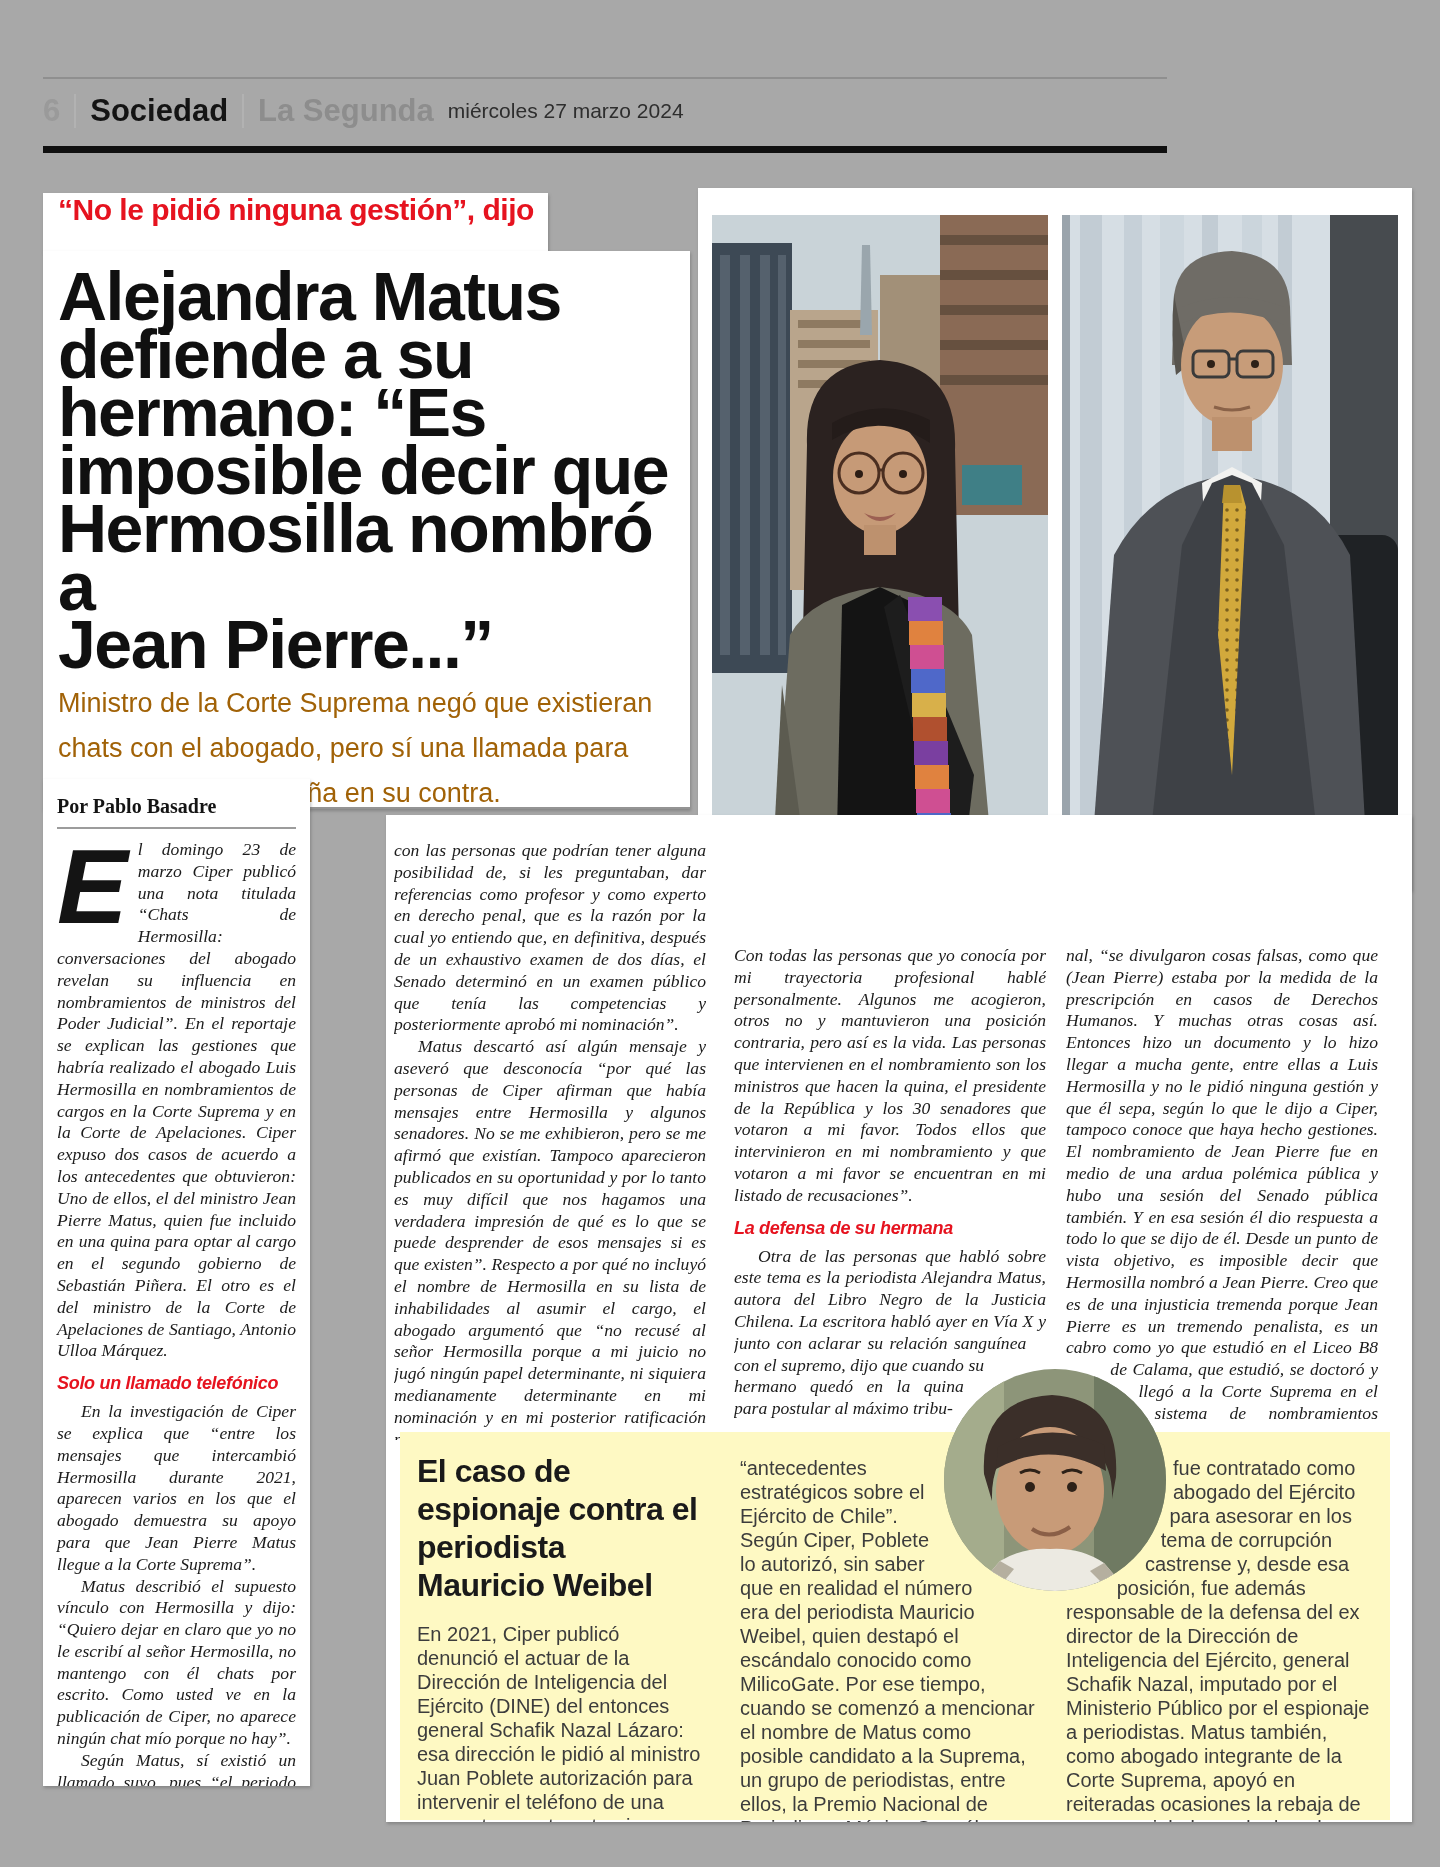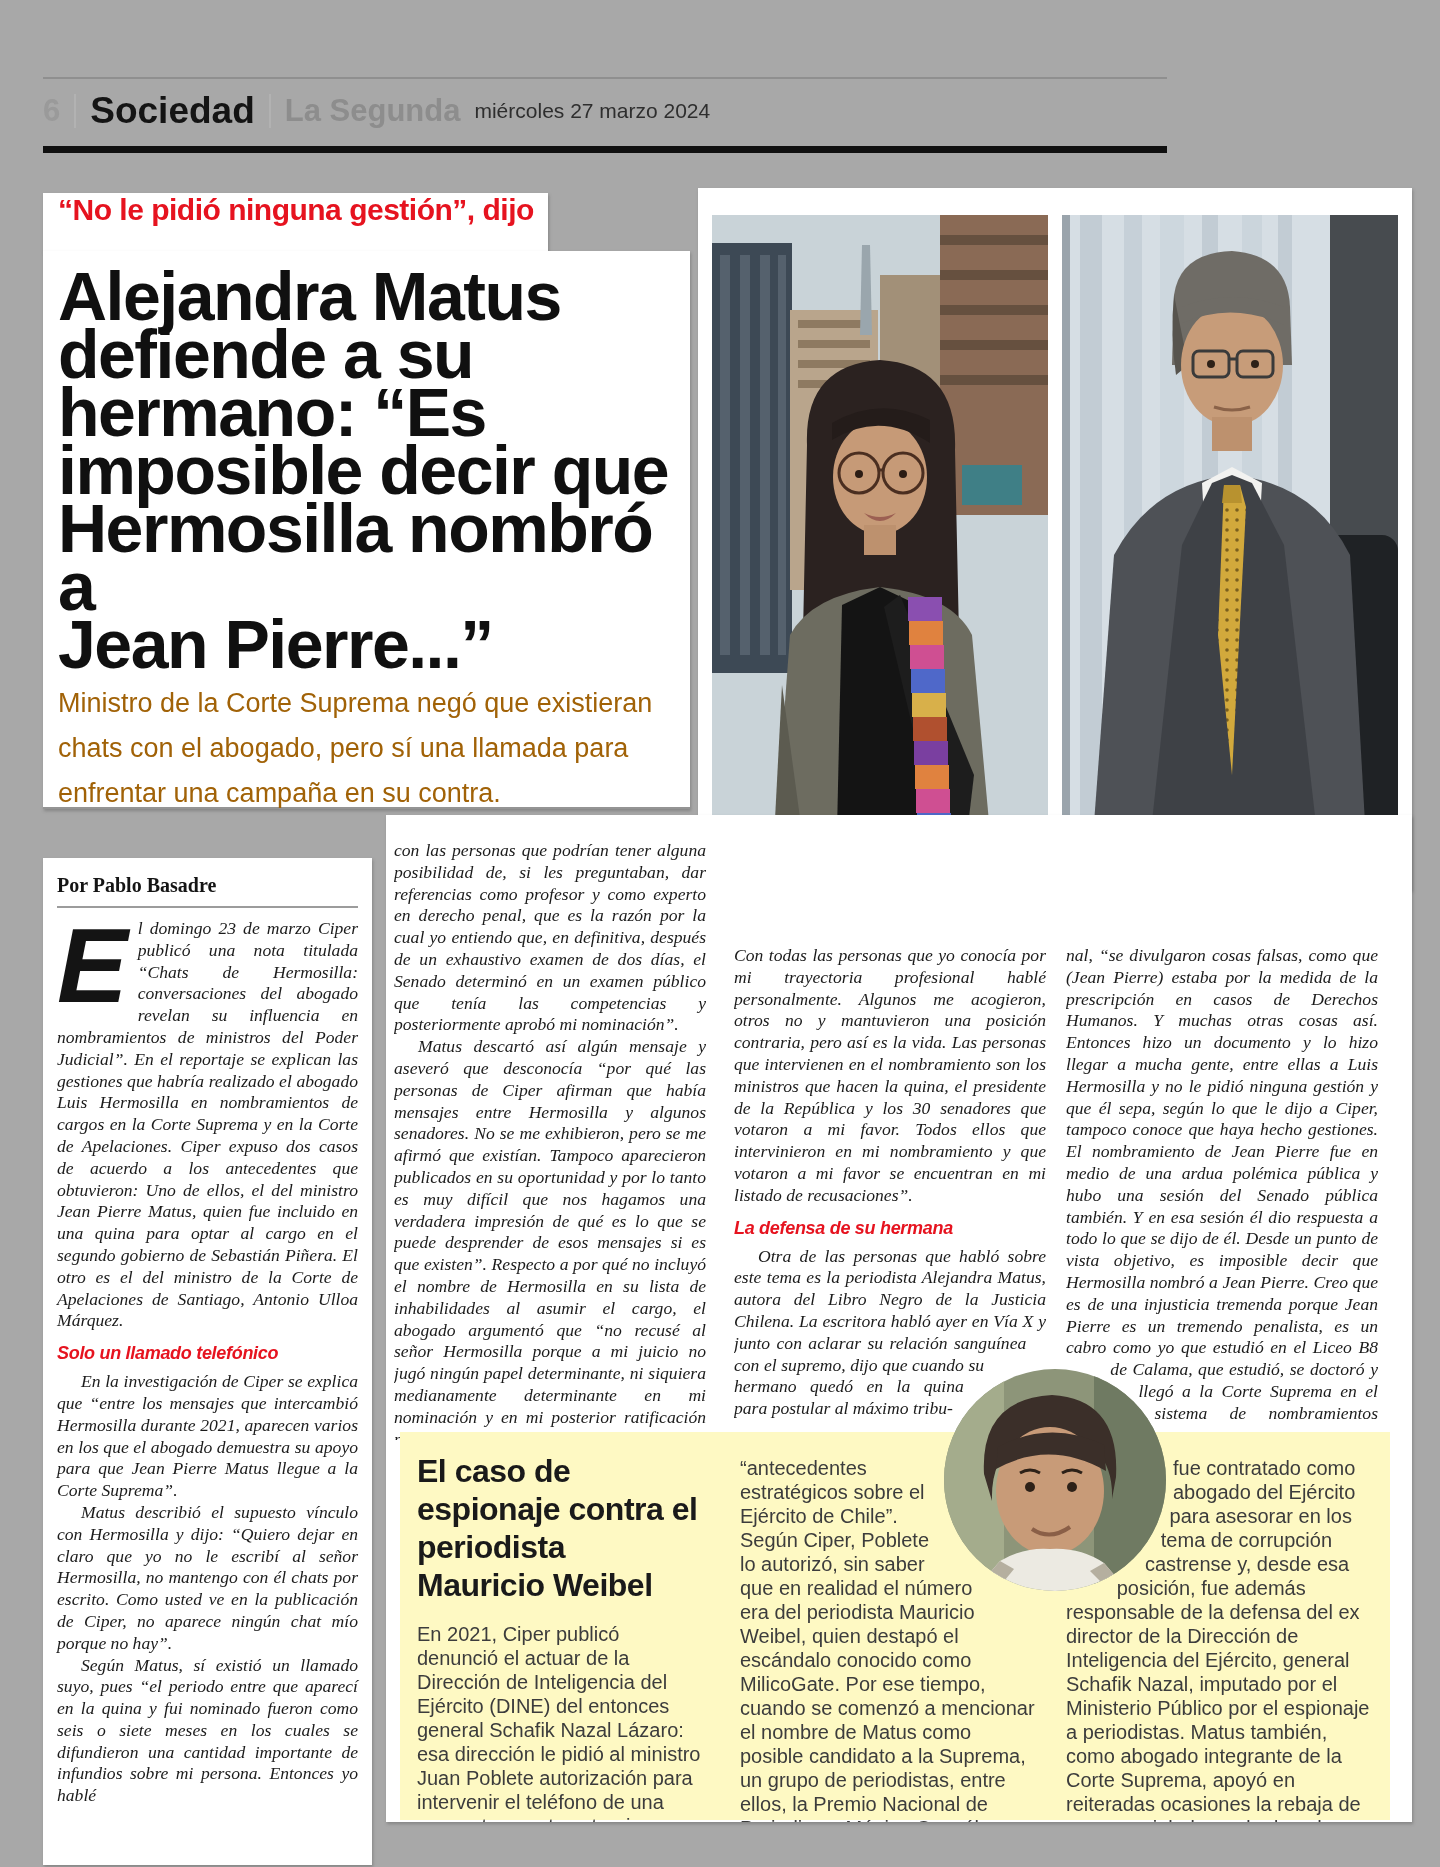--- a/index.html
+++ b/index.html
@@ -5,21 +5,21 @@
   html,body{margin:0;padding:0;}
   body{background:#7e7e7e;font-family:"Liberation Sans",sans-serif;}
   #page{position:relative;width:1440px;height:1867px;background:#a8a8a8;overflow:hidden;margin:0 auto;}
   .abs{position:absolute;}
   .whitebox{background:#ffffff;box-shadow:1px 2px 3px rgba(70,70,70,.35);}
 
   
   #hdr-topline{left:43px;top:77px;width:1124px;height:2px;background:#8f8f8f;}
   #hdr-row{left:43px;top:88px;width:1200px;height:46px;display:flex;align-items:center;gap:14px;}
   .hdr-num{font-size:31px;font-weight:bold;color:#9a9a9a;}
-  .hdr-sec{font-size:37px;font-weight:bold;color:#141414;}
+  .hdr-sec{font-size:31px;font-weight:bold;color:#141414;}
   .hdr-paper{font-size:31px;font-weight:bold;color:#8d8d8d;}
   .hdr-date{font-size:21px;color:#2e2e2e;}
   .hdr-div{width:2px;height:34px;background:#b2b2b2;}
   #hdr-rule{left:43px;top:146px;width:1124px;height:7px;background:#101010;}
 
   
   #kicker-box{left:43px;top:193px;width:505px;height:58px;display:flex;align-items:flex-start;}
   #kicker-box span{font-size:30px;font-weight:bold;color:#e6131f;padding-left:15px;letter-spacing:-.5px;}
   #head-box{left:43px;top:251px;width:647px;height:556px;}
   #headline{position:absolute;left:15px;top:16px;width:615px;font-size:68px;line-height:58px;
@@ -30,21 +30,21 @@
   
   #photos-box{left:698px;top:188px;width:714px;height:702px;}
   .photo{position:absolute;top:27px;width:336px;height:662px;overflow:hidden;background:#cfd6da;}
   #photo1{left:14px;} #photo2{left:364px;}
   .photo svg{display:block;}
   .caption{position:absolute;left:13px;bottom:16px;background:#ffffff;color:#111;
            font-size:15.5px;font-weight:bold;padding:8px 11px;white-space:nowrap;}
 
   
   .serif{font-family:"Liberation Serif",serif;}
-  #col1-box{left:43px;top:858px;width:329px;height:1007px;overflow:hidden;}
+  #col1-box{left:43px;top:779px;width:267px;height:1007px;overflow:hidden;}
   #main-box{left:386px;top:815px;width:1026px;height:1007px;overflow:hidden;}
   .bodycol{position:absolute;overflow:hidden;}
   #col2{left:8px;top:25px;width:312px;height:600px;}
   #col3{left:348px;top:130px;width:312px;height:490px;}
   #col4{left:680px;top:130px;width:312px;height:490px;}
   .bodytxt p{margin:0;font-size:17.6px;line-height:21.8px;color:#1b1b1b;text-align:justify;font-style:italic;}
   .bodytxt p.ind span.t{display:inline;}
   .bodytxt p.ind{text-indent:24px;}
   .redsub{font-family:"Liberation Sans",sans-serif;font-size:18px;font-weight:bold;color:#e6131f;
           margin:11px 0 7px 0;letter-spacing:-.3px;font-style:italic;}

